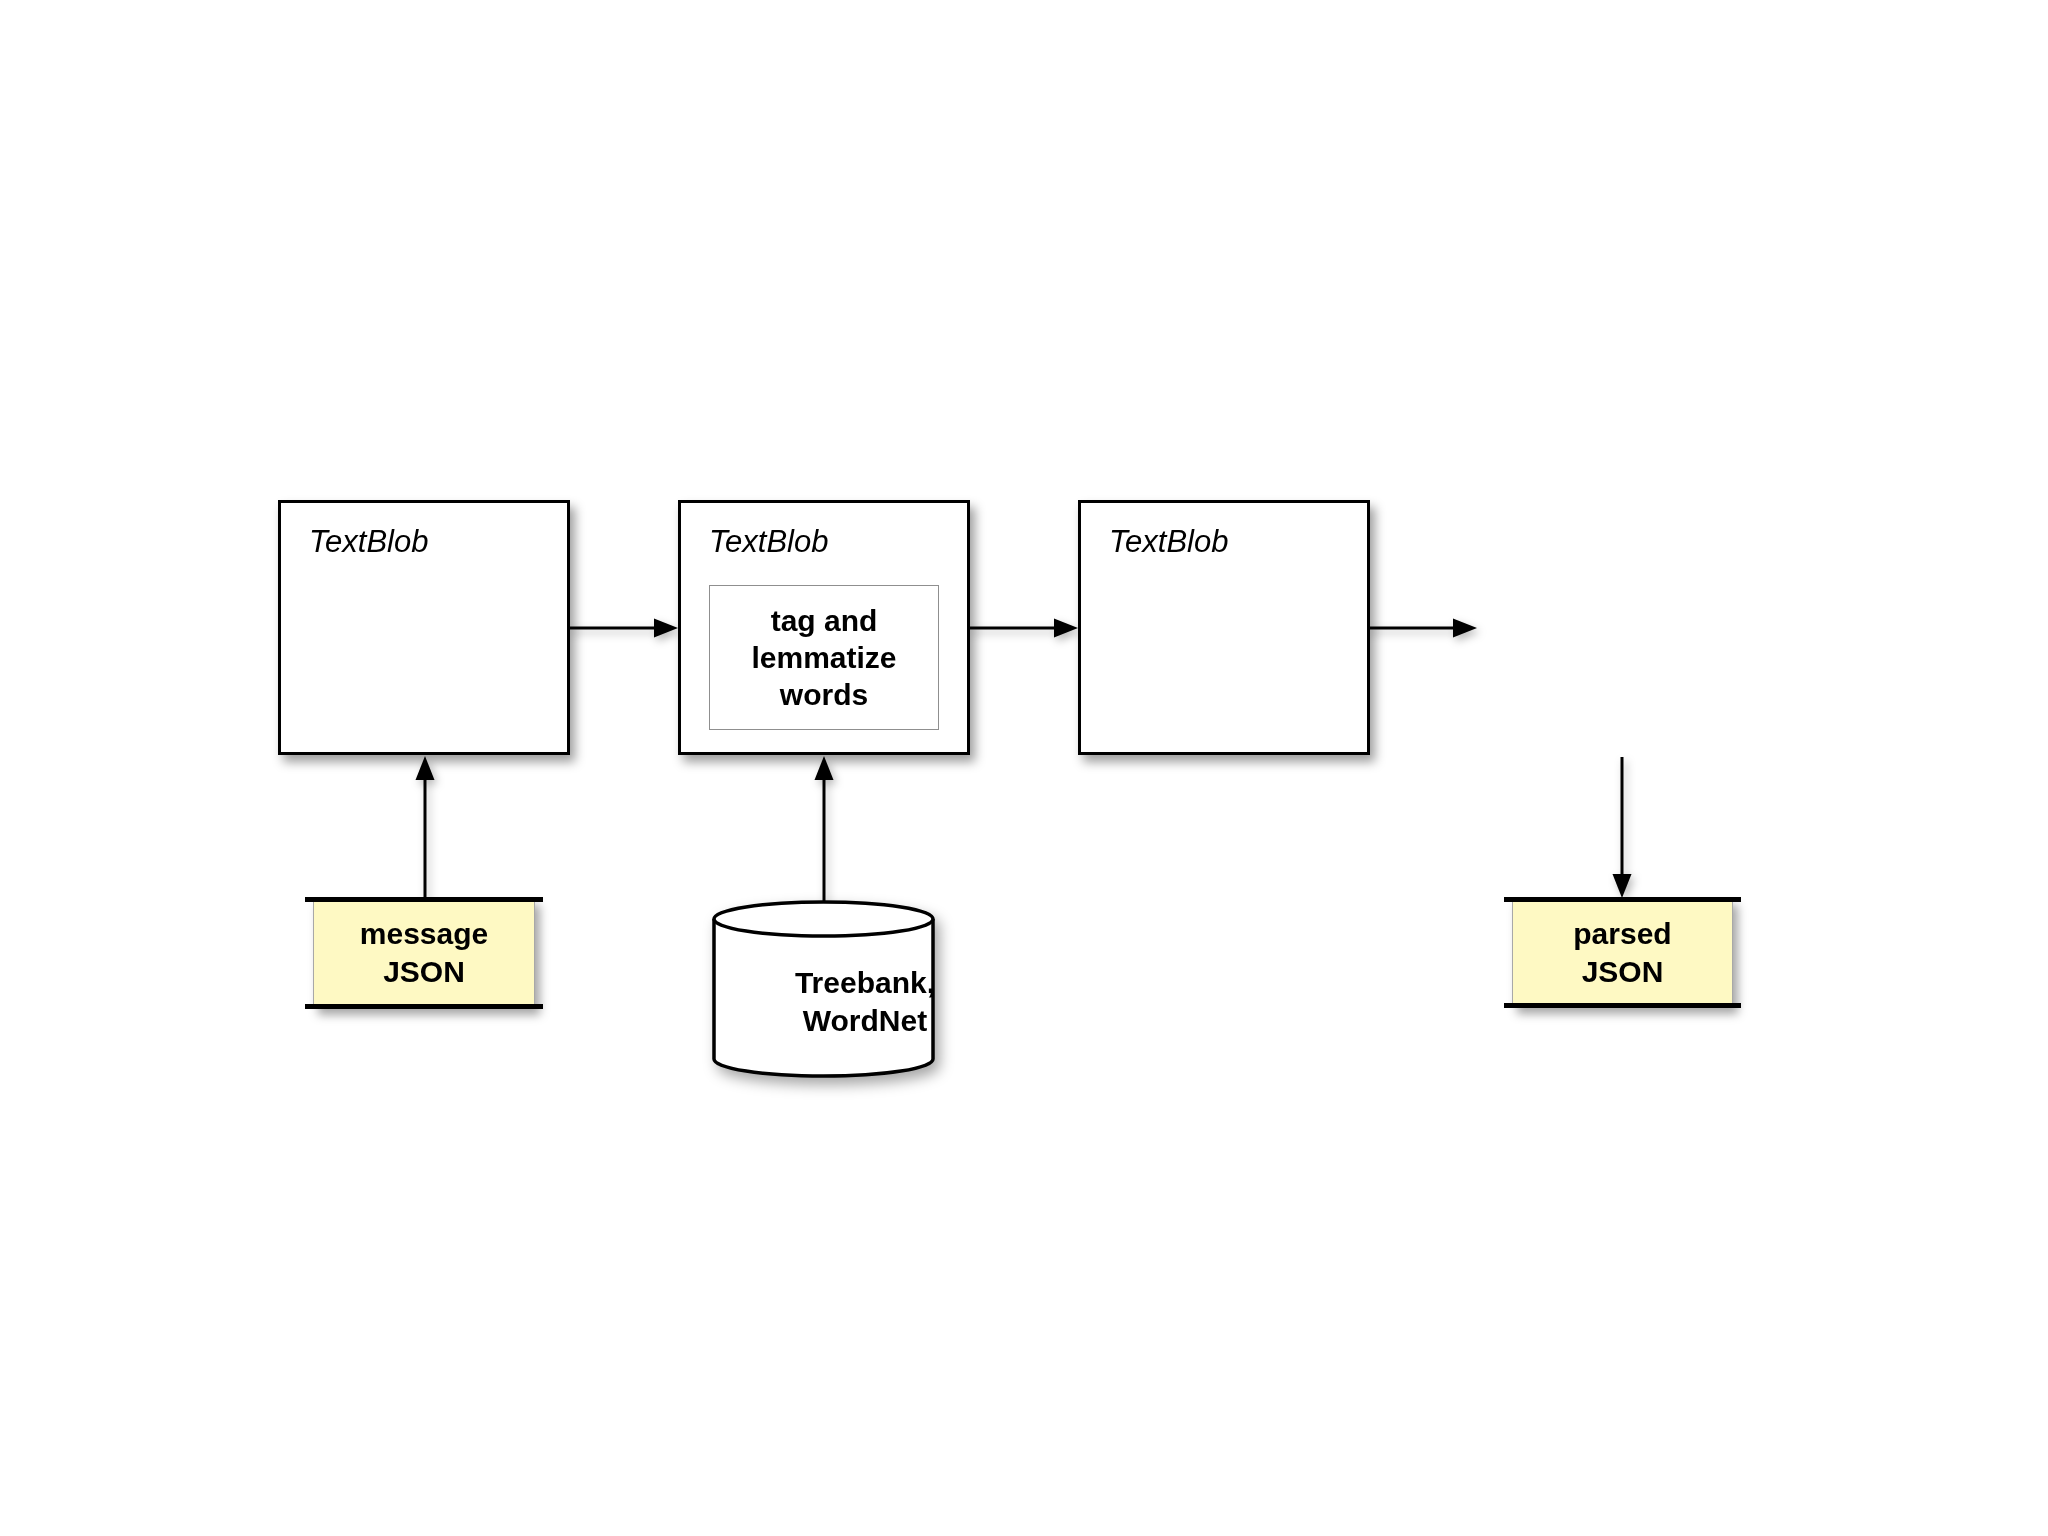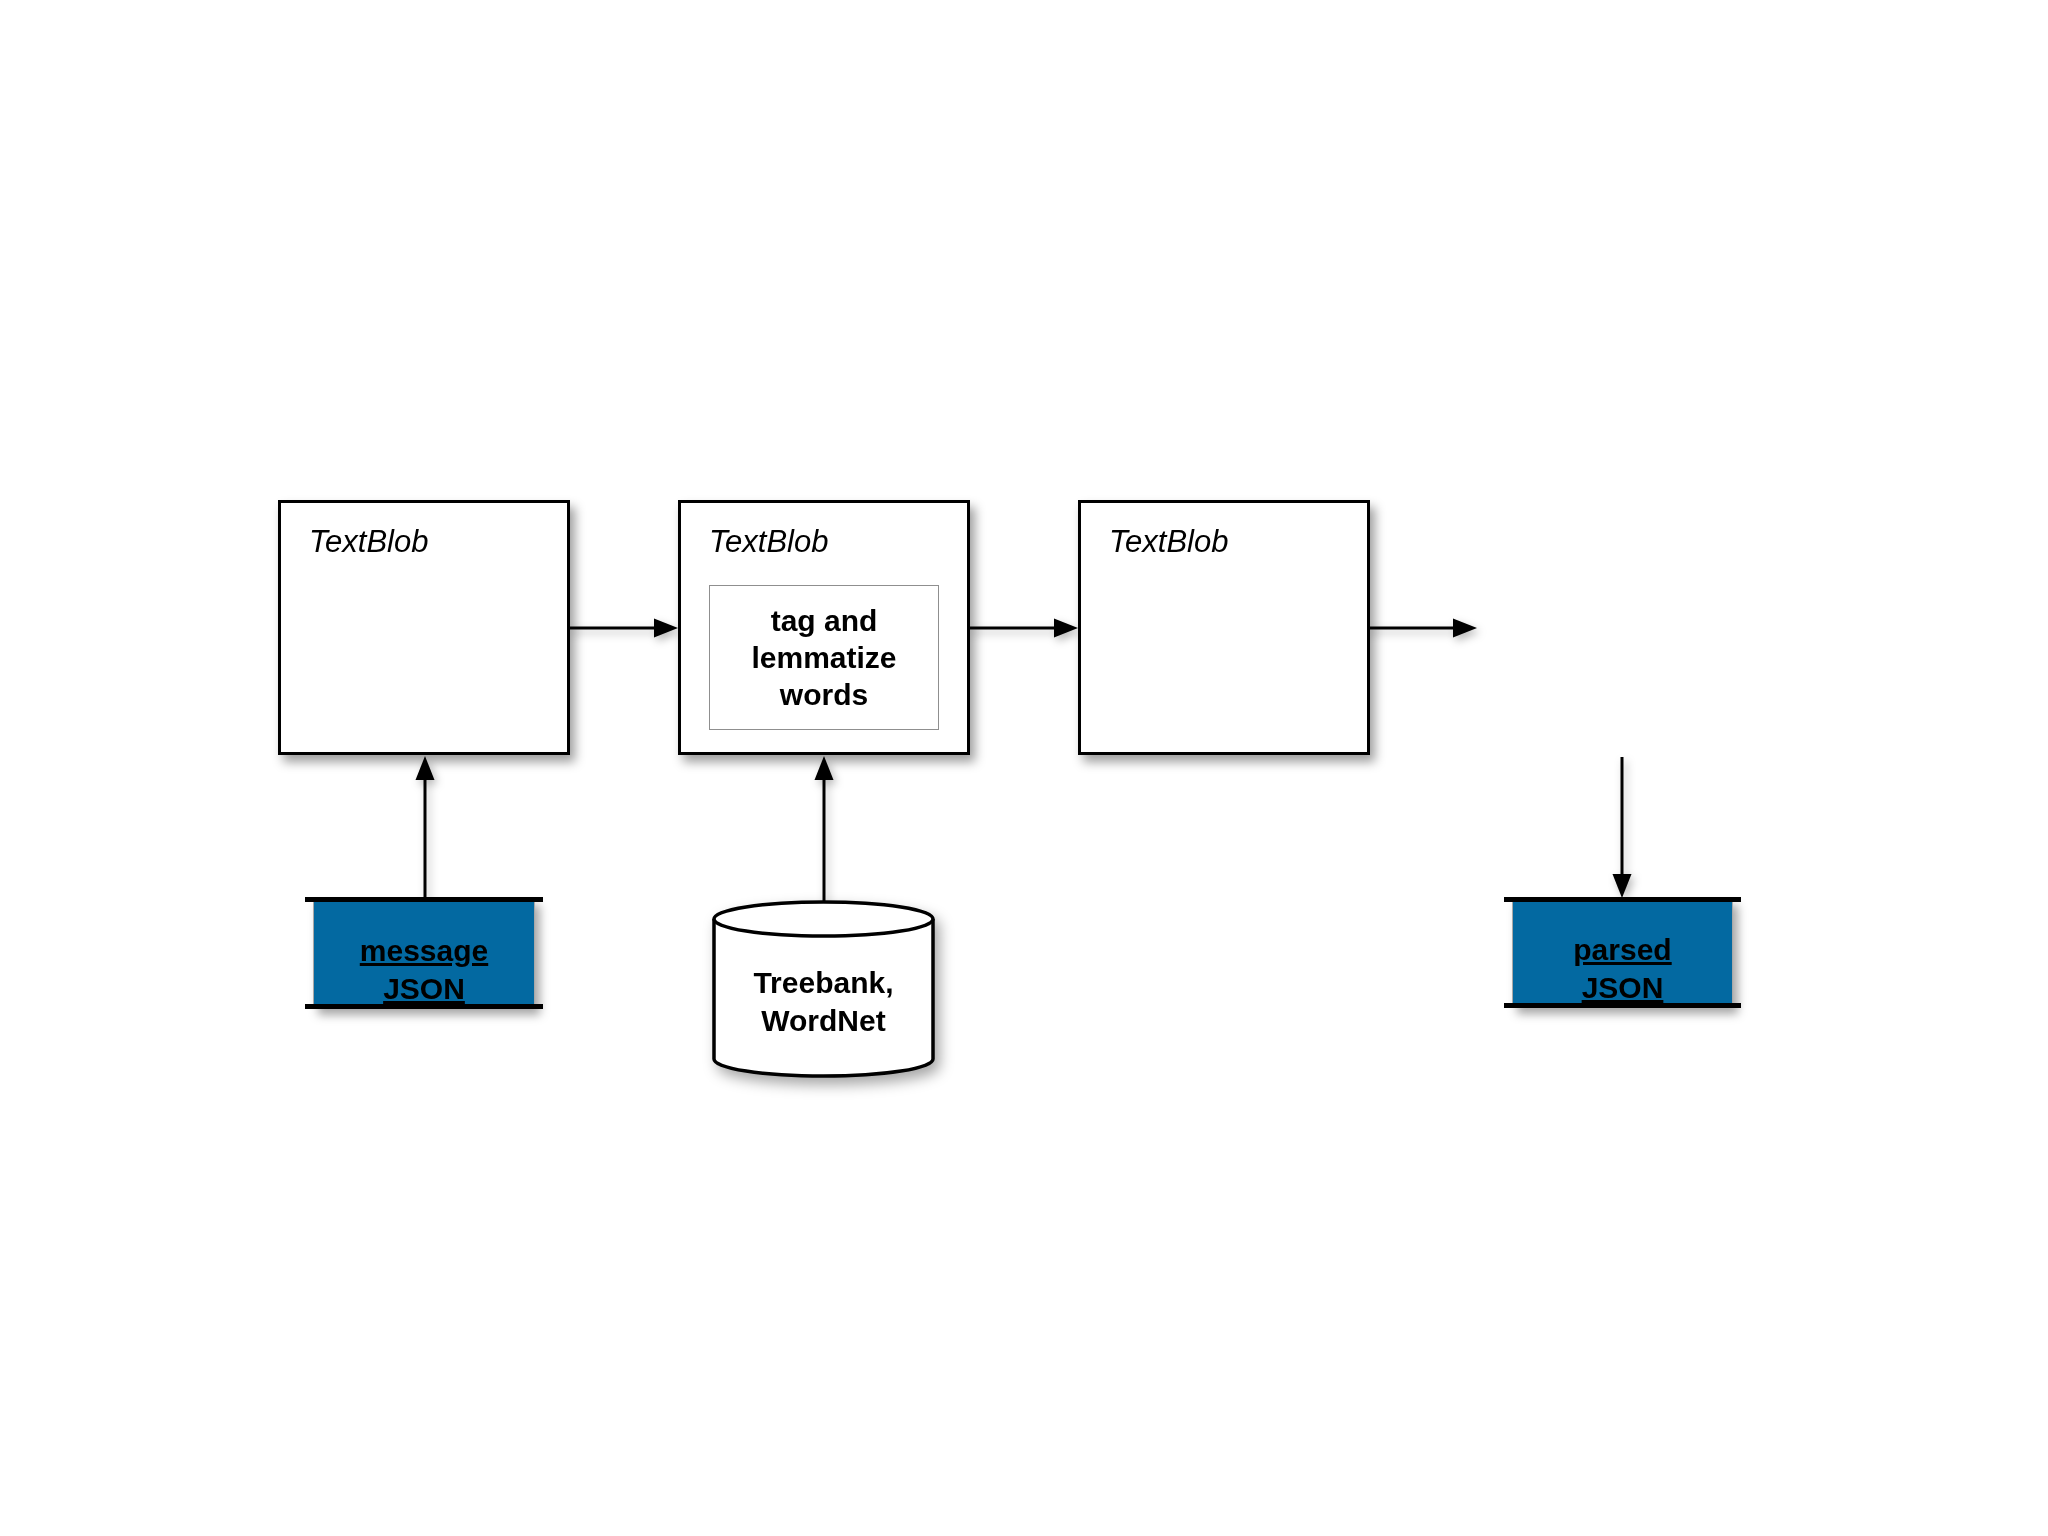--- a/index.html
+++ b/index.html
@@ -60,27 +60,26 @@
   .action-text {
     font-weight: bold;
     font-size: 30px;
     line-height: 37px;
     white-space: pre-line;
   }
 
   
   .io-card {
     position: absolute;
-    background: #0369a1;
+    background: #fef9c3;
     border-left: 1px solid #a8a8a8;
     border-right: 1px solid #a8a8a8;
     box-shadow: 5px 7px 9px rgba(0,0,0,0.35);
-    display: flex; align-items: flex-end; justify-content: center;
+    display: flex; align-items: center; justify-content: center;
     text-align: center;
-    text-decoration: underline;
   }
   .io-card::before, .io-card::after {
     content: "";
     position: absolute; left: -9px; right: -9px; height: 5px;
     background: #000;
   }
   .io-card::before { top: -1px; }
   .io-card::after { bottom: -1px; }
   .io-msg   { left: 313px;  top: 898px; width: 222px; height: 110px; }
   .io-out   { left: 1512px; top: 898px; width: 221px; height: 109px; }
@@ -91,21 +90,21 @@
     white-space: pre-line;
   }
 
   
   .cylinder {
     position: absolute; left: 712px; top: 898px; width: 223px; height: 184px;
   }
   .cylinder svg { filter: drop-shadow(5px 7px 7px rgba(0,0,0,0.35)); display:block; }
   .cylinder-text {
     position: absolute; left: 0; right: 0; top: 42px; bottom: 18px;
-    display: flex; align-items: center; justify-content: center;
+    display: flex; align-items: center; justify-content: flex-end;
     text-align: center;
     font-weight: bold;
     font-size: 30px;
     line-height: 38px;
     white-space: pre-line;
   }
 
   
   .arrows {
     position: absolute; inset: 0;

